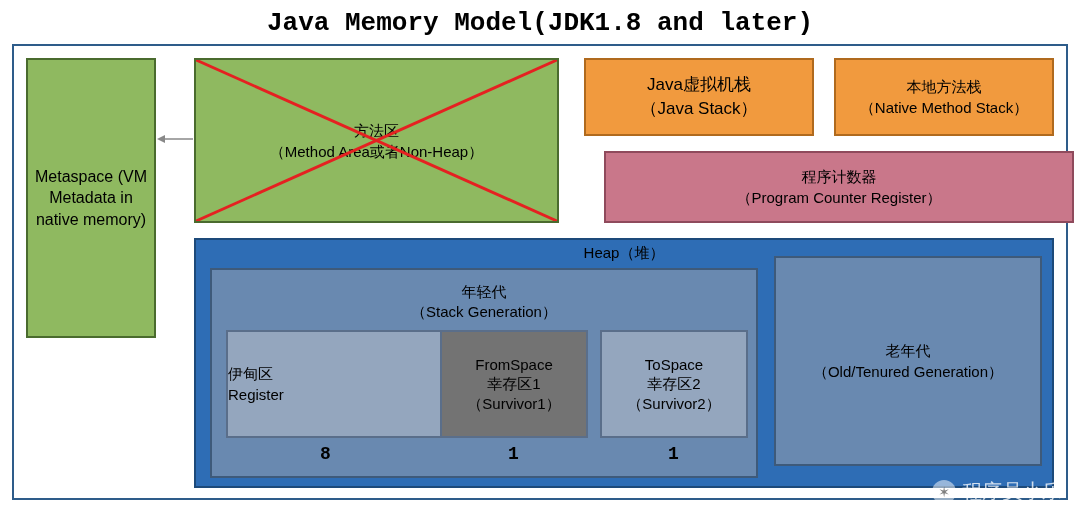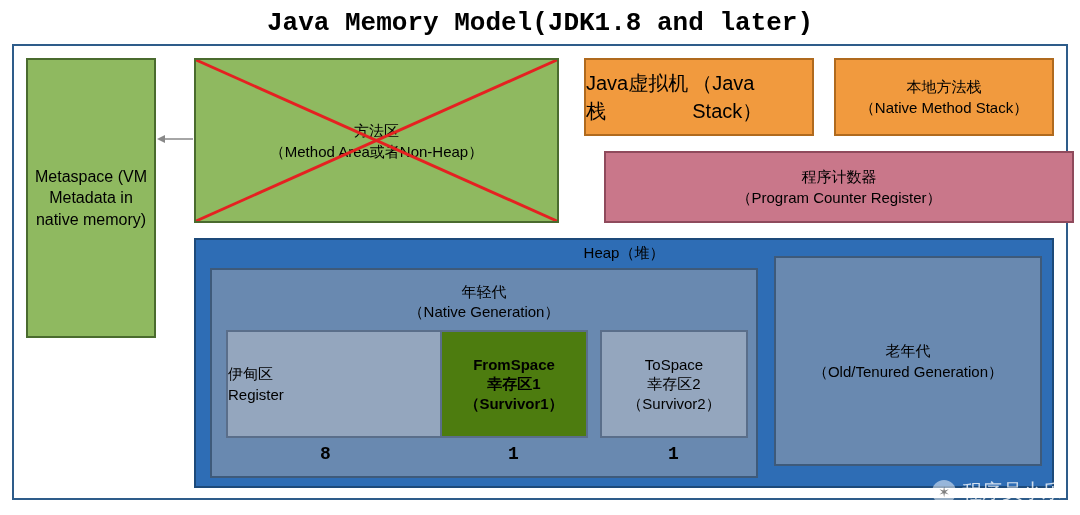--- a/index.html
+++ b/index.html
@@ -74,23 +74,24 @@
     .arrow svg { width: 36px; height: 12px; }
     .java-stack {
       position: absolute;
       left: 570px;
       top: 12px;
       width: 230px;
       height: 78px;
       background: #f19a3e;
       border: 2px solid #b06a1e;
       display: flex;
-      align-items: center;
-      justify-content: center;
-      font-size: 20px;
+      flex-direction: column;
+      align-items: center;
+      justify-content: center;
+      font-size: 17px;
       line-height: 1.4;
       font-family: Arial, sans-serif;
     }
     .native-stack {
       position: absolute;
       left: 820px;
       top: 12px;
       width: 220px;
       height: 78px;
       background: #f19a3e;
@@ -166,30 +167,29 @@
       font-size: 15px;
       line-height: 1.4;
       font-family: Arial, sans-serif;
     }
     .survivor1 {
       position: absolute;
       left: 228px;
       top: 60px;
       width: 148px;
       height: 108px;
-      background: #4d7c0f;
+      background: #737373;
       border: 2px solid #5a6e8a;
       display: flex;
       flex-direction: column;
       align-items: center;
       justify-content: center;
       font-size: 15px;
       line-height: 1.3;
       font-family: Arial, sans-serif;
-      font-weight: bold;
     }
     .survivor2 {
       position: absolute;
       left: 388px;
       top: 60px;
       width: 148px;
       height: 108px;
       background: #94a6be;
       border: 2px solid #5a6e8a;
       display: flex;
@@ -289,21 +289,21 @@
     <div>程序计数器</div>
     <div>（Program Counter Register）</div>
   </div>
 
   <div class="heap">
     <div class="heap-title">Heap（堆）</div>
 
     <div class="young-gen">
       <div class="young-title">
         <div>年轻代</div>
-        <div>（Native Generation）</div>
+        <div>（Stack Generation）</div>
       </div>
       <div class="eden">
         <div>伊甸区</div>
         <div>Register</div>
       </div>
       <div class="survivor1">
         <div>FromSpace</div>
         <div>幸存区1</div>
         <div>（Survivor1）</div>
       </div>

